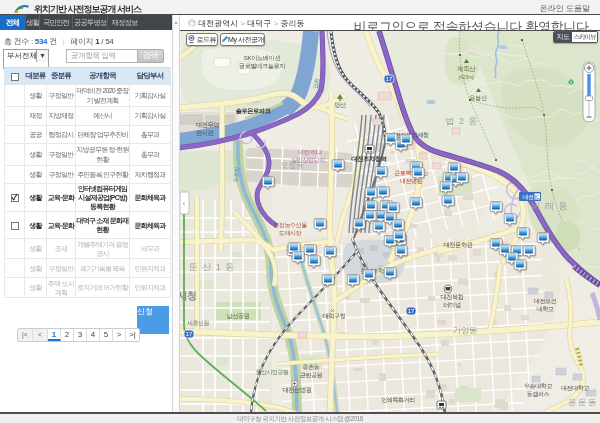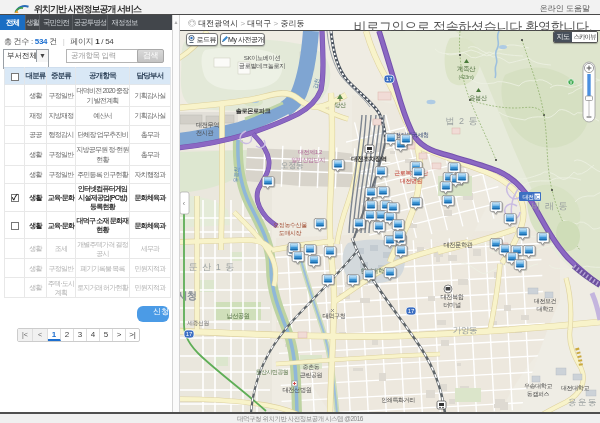--- a/index.html
+++ b/index.html
@@ -25,21 +25,21 @@
 table{position:absolute;left:4px;top:52px;width:166px;border-collapse:collapse;table-layout:fixed;}
 th{background:#d9e8f6;font-size:7.5px;color:#33475e;font-weight:bold;height:17px;border:1px solid #e2e6ea;border-top:1px solid #cfdeee;letter-spacing:-0.8px;white-space:nowrap;overflow:hidden;}
 td{font-size:7px;color:#666;text-align:center;border:1px solid #e8e8e8;padding:0px;letter-spacing:-0.8px;line-height:1.3;overflow:hidden;}
 td.nw{white-space:nowrap;}
 tr.bold td{color:#333;font-weight:bold;}
 tr.dim td{color:#b3b3b3;}
 td.item{text-align:center;}
 .cb{display:inline-block;width:8px;height:8px;border:1px solid #777;background:#fff;vertical-align:middle;}
 .cbc{position:relative;}
 .cbc:after{content:"✓";position:absolute;left:0.5px;top:-2.5px;font-size:8px;color:#222;font-weight:bold;}
-#btn-apply{position:absolute;left:137px;top:291px;width:32px;height:16px;background:#4b9be6;border-radius:6px;color:#fff;font-size:8px;text-align:right;line-height:12px;}
+#btn-apply{position:absolute;left:137px;top:291px;width:32px;height:28px;background:#4b9be6;border-radius:0;color:#fff;font-size:8px;text-align:left;line-height:12px;}
 #paging{position:absolute;left:17px;top:313px;height:14px;display:flex;border:1px solid #ccc;border-radius:2px;background:#fff;}
 #paging .p{min-width:13px;padding:0 2px;height:12px;line-height:12px;text-align:center;font-size:8px;color:#444;border-right:1px solid #ddd;}
 #paging .nav{background:#f1f1f1;color:#666;font-size:7px;min-width:15px;}
 #paging .cur{color:#1d6fd0;font-weight:bold;border-bottom:2px solid #1d6fd0;height:12px;line-height:11px;}
 #scroll{position:absolute;left:172px;top:15px;width:8px;height:398px;background:#fbfbfb;border-left:1px solid #d5d5d5;border-right:1px solid #d5d5d5;}
 #scroll .up{position:absolute;top:3px;left:0;width:6px;height:9px;color:#aaa;font-size:5px;text-align:center;line-height:9px;}
 #crumb{position:absolute;left:180px;top:15px;width:420px;height:16px;background:#fff;border-bottom:1px solid #4a4a4a;font-size:8px;color:#333;}
 #crumb .lft{position:absolute;left:8px;top:3px;}
 #crumb .sep{color:#aaa;}
 #crumb .rgt{position:absolute;right:8px;top:3px;color:#555;font-size:13px;letter-spacing:-0.3px;}

